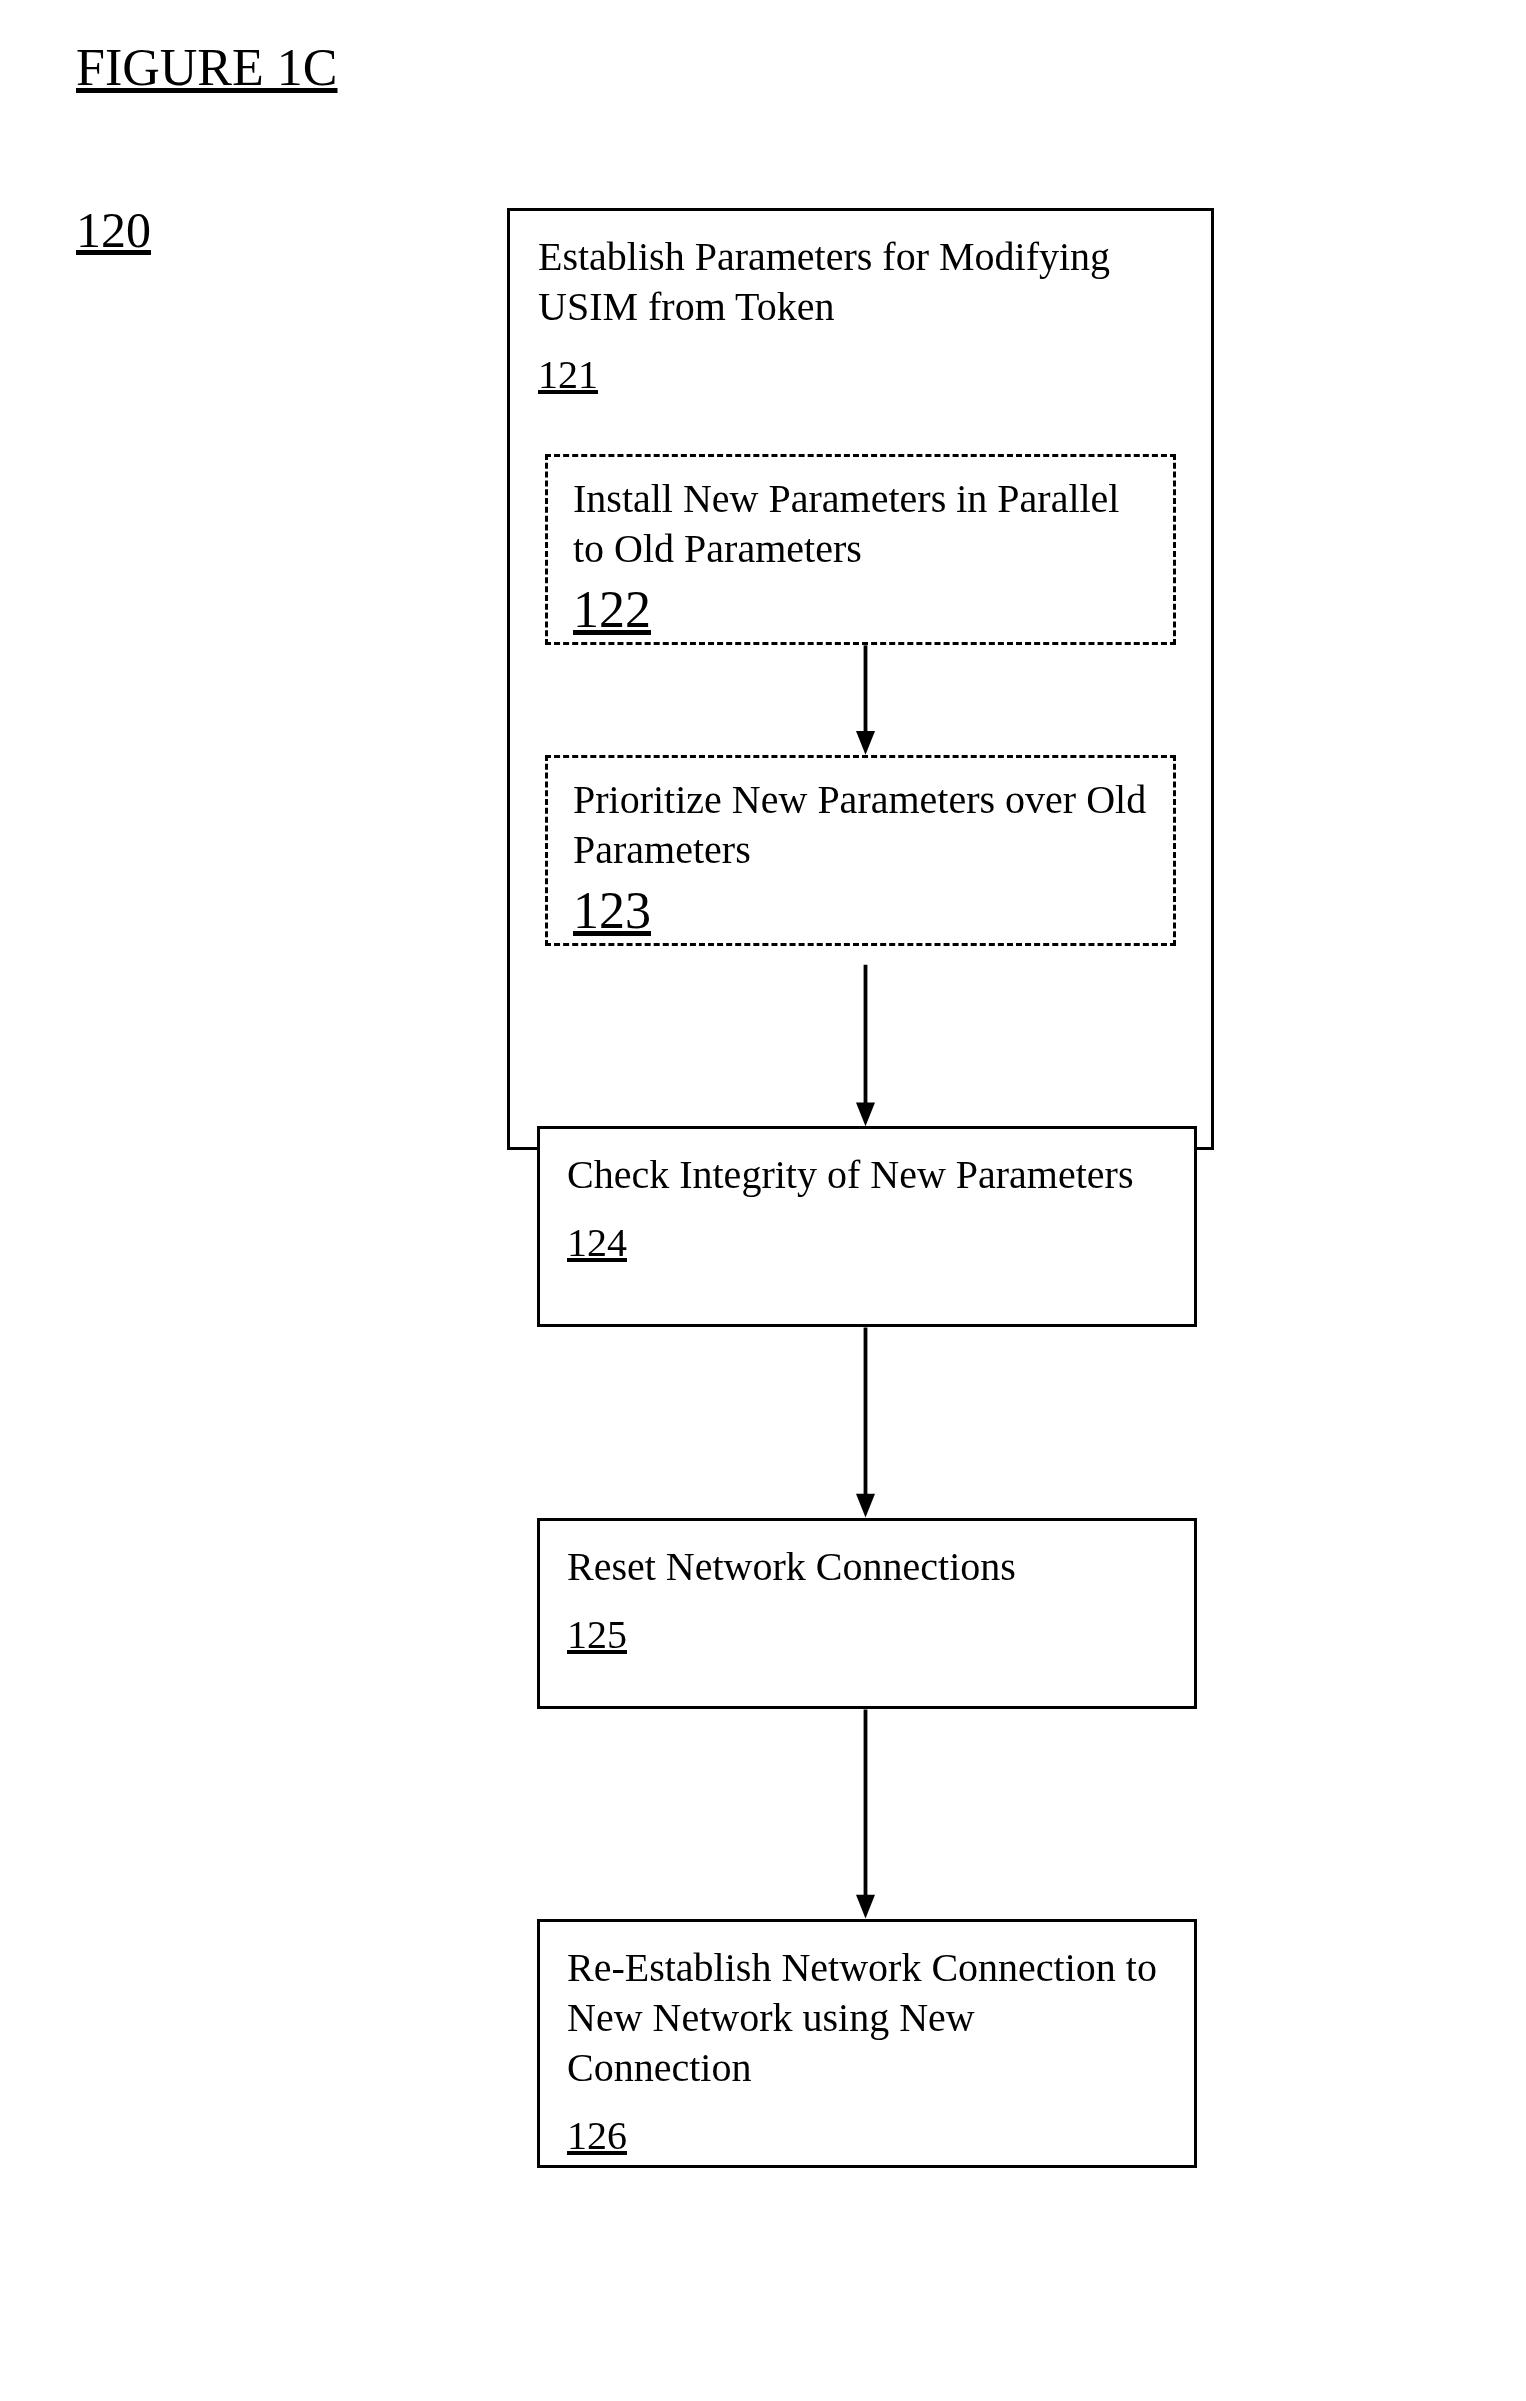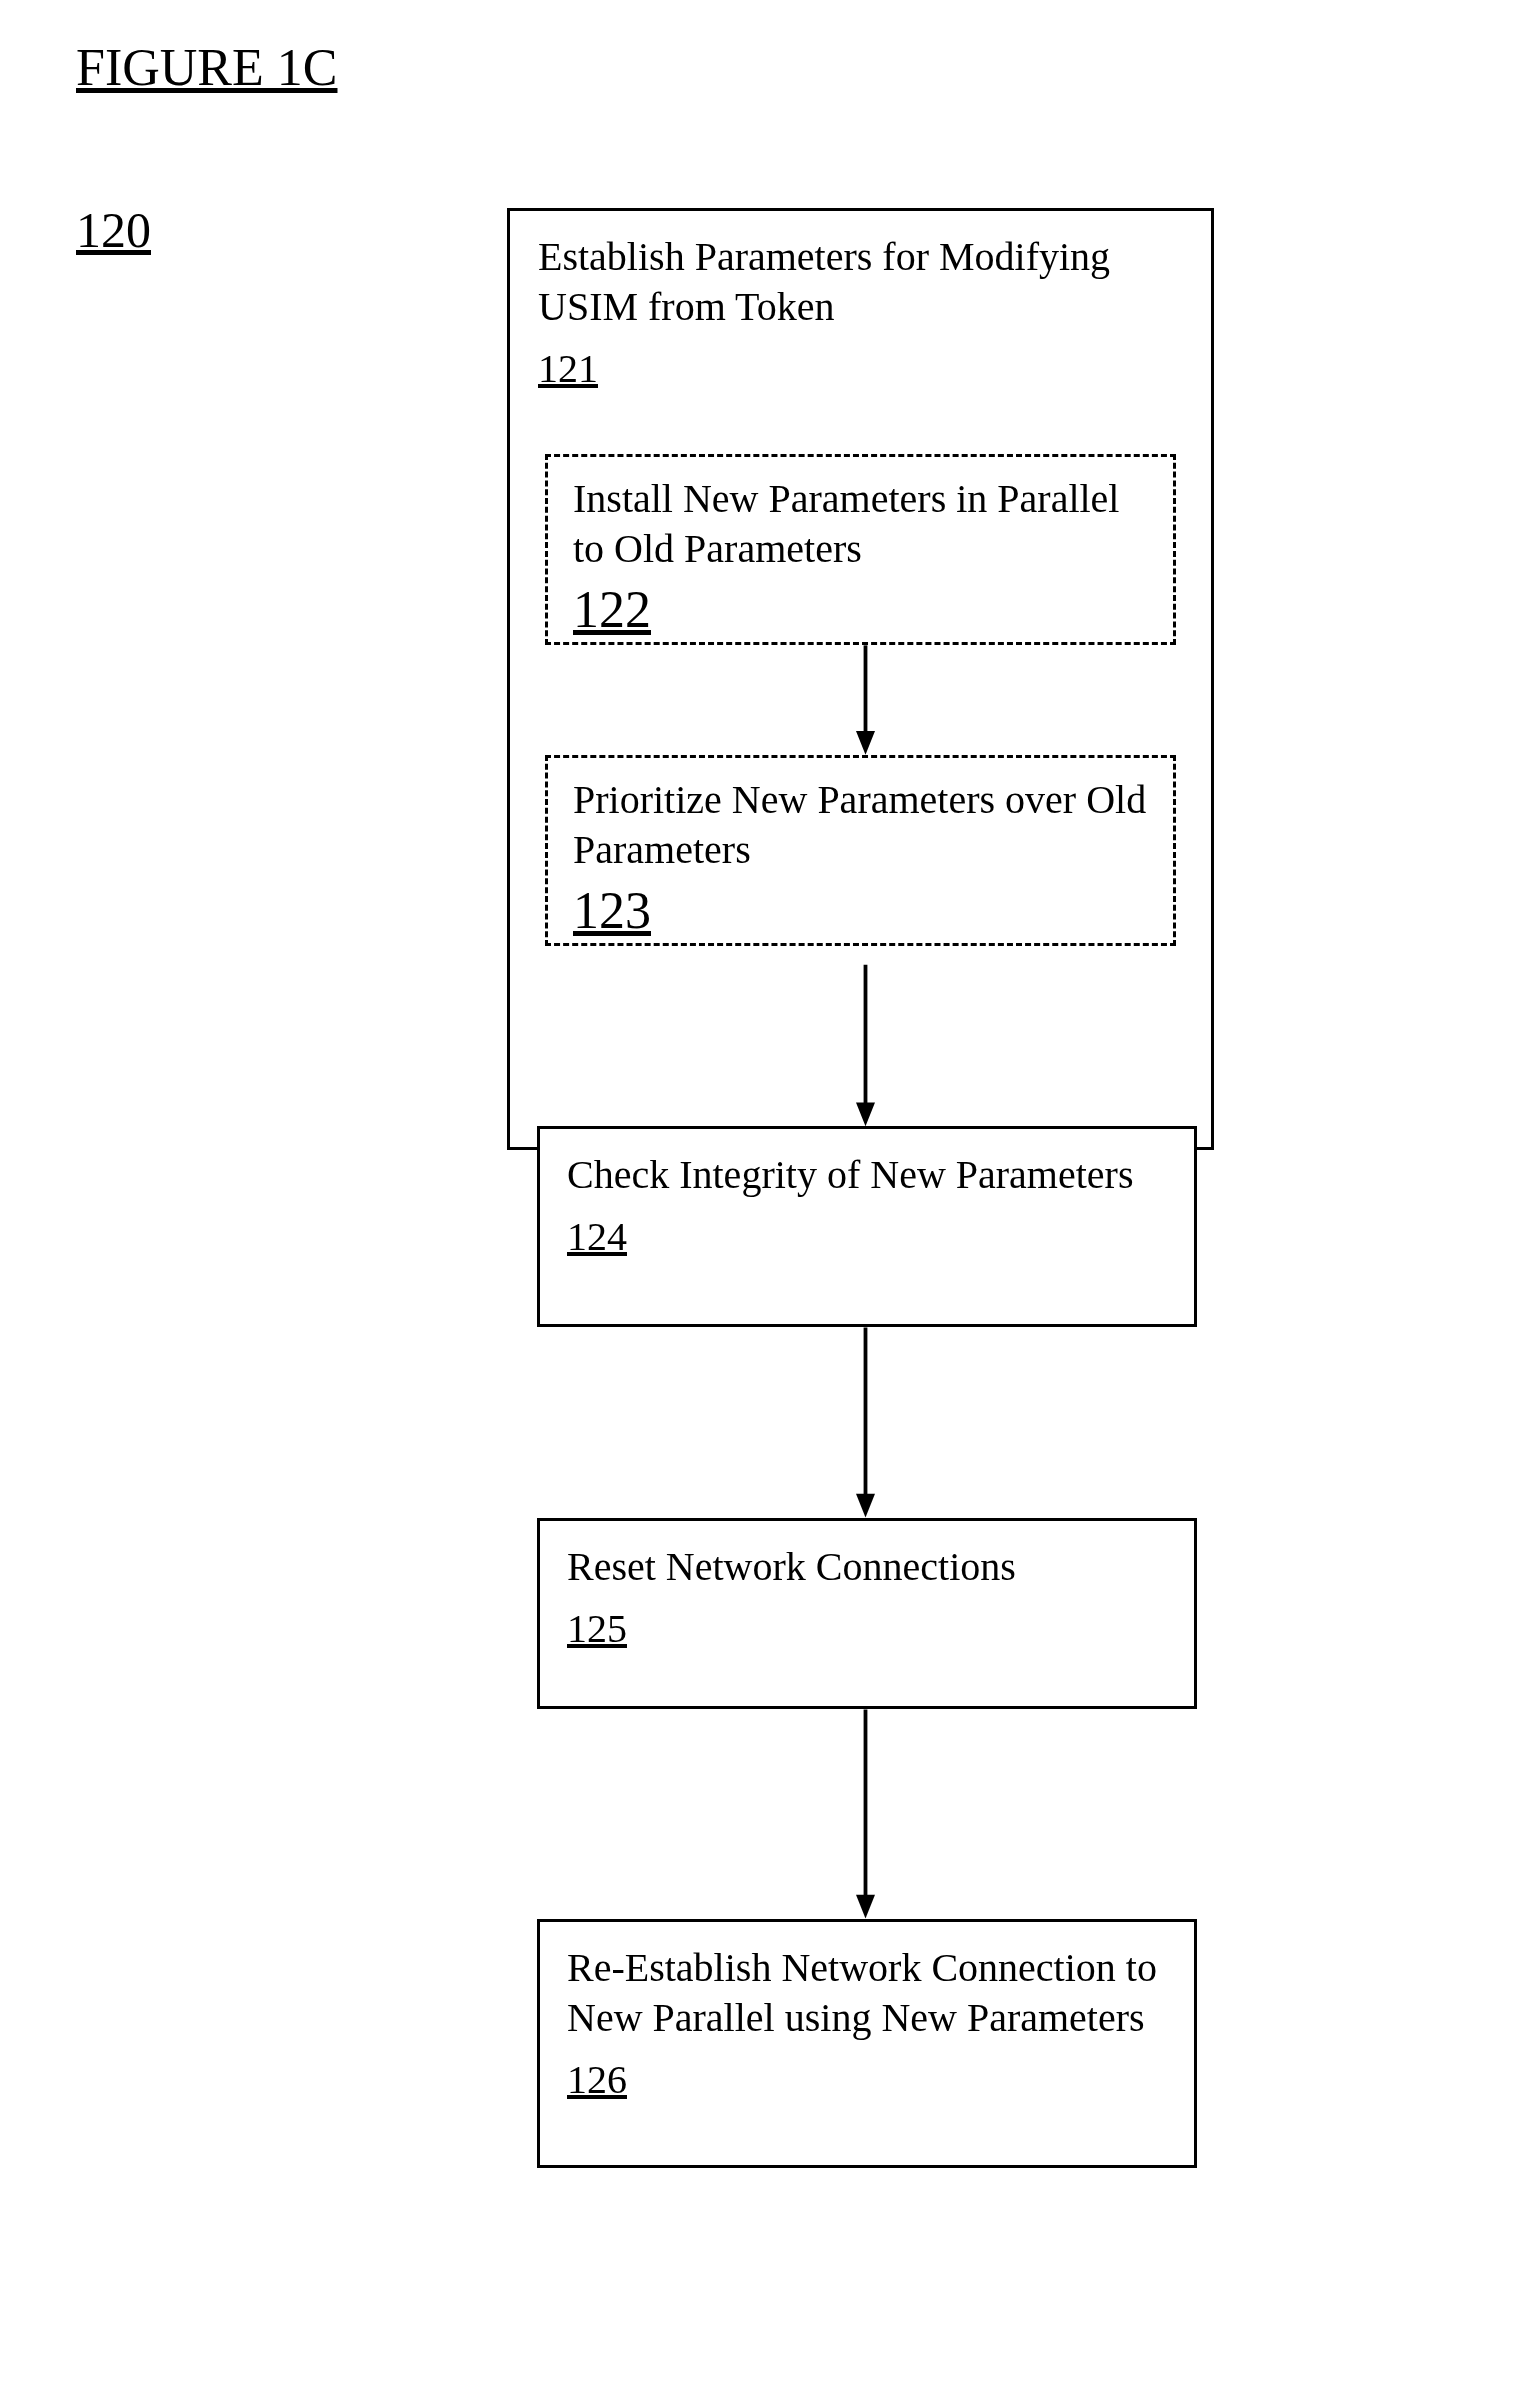--- a/index.html
+++ b/index.html
@@ -37,21 +37,21 @@
     padding: 21px 27px 19px 27px;
     background: #fff;
   }
   .box .label {
     font-size: 40px;
     line-height: 1.25;
   }
   .box .num {
     font-size: 40px;
     text-decoration: underline;
-    margin-top: 13px;
+    margin-top: 19px;
     display: inline-block;
   }
   .dashed-box {
     position: absolute;
     border: 3.8px dashed #000;
     box-sizing: border-box;
     padding: 17px 25px 15.3px 25px;
     background: #fff;
   }
   .dashed-box .label {
@@ -116,18 +116,18 @@
     <div class="label">Reset Network Connections</div>
     <div class="num">125</div>
   </div>
 
   <svg class="arrow" style="left:856px; top:1709px; width:19px; height:210px;" viewBox="0 0 20 220" width="19" height="210">
     <line x1="10" y1="0" x2="10" y2="200" stroke="#000" stroke-width="4"></line>
     <polygon points="10,220 0,195 20,195" fill="#000"></polygon>
   </svg>
 
   <div class="box" style="left:537px; top:1919px; width:660px; height:249px;">
-    <div class="label">Re-Establish Network Connection to New Parallel using New Parameters</div>
+    <div class="label">Re-Establish Network Connection to New Network using New Connection</div>
     <div class="num">126</div>
   </div>
 
 </div>
 
 
 </body></html>

